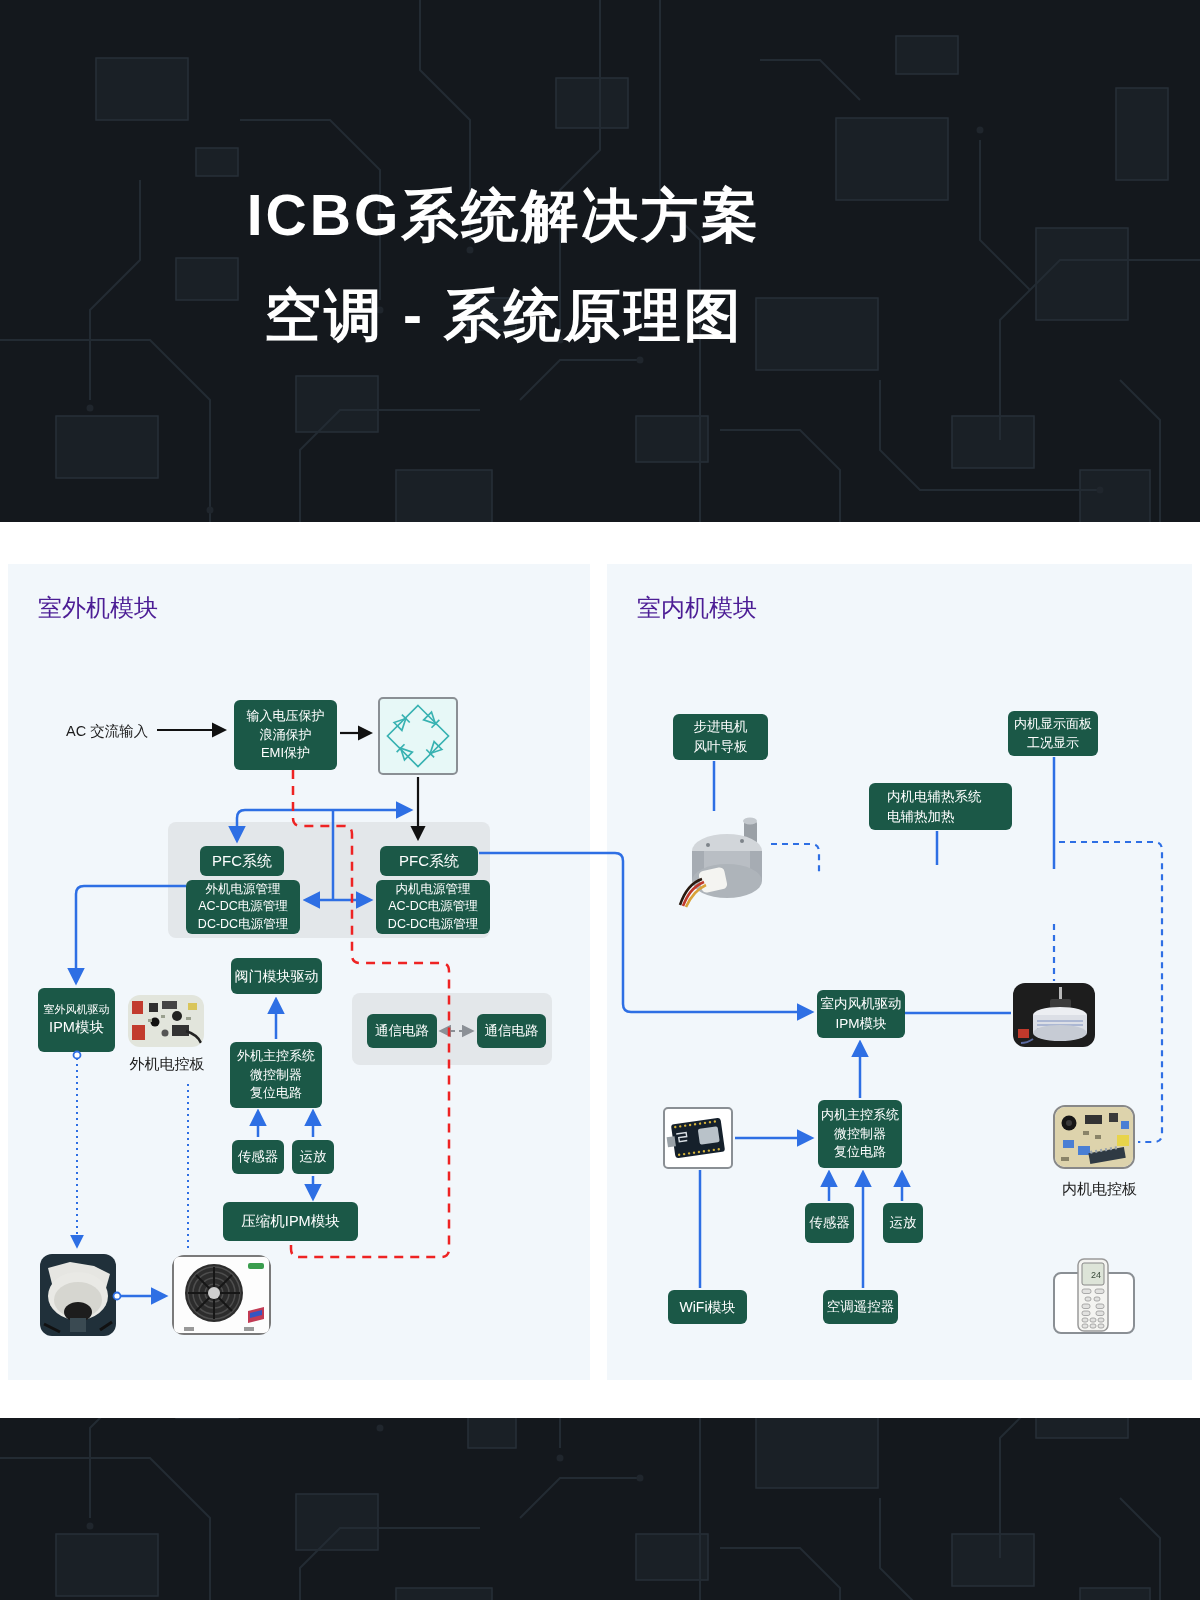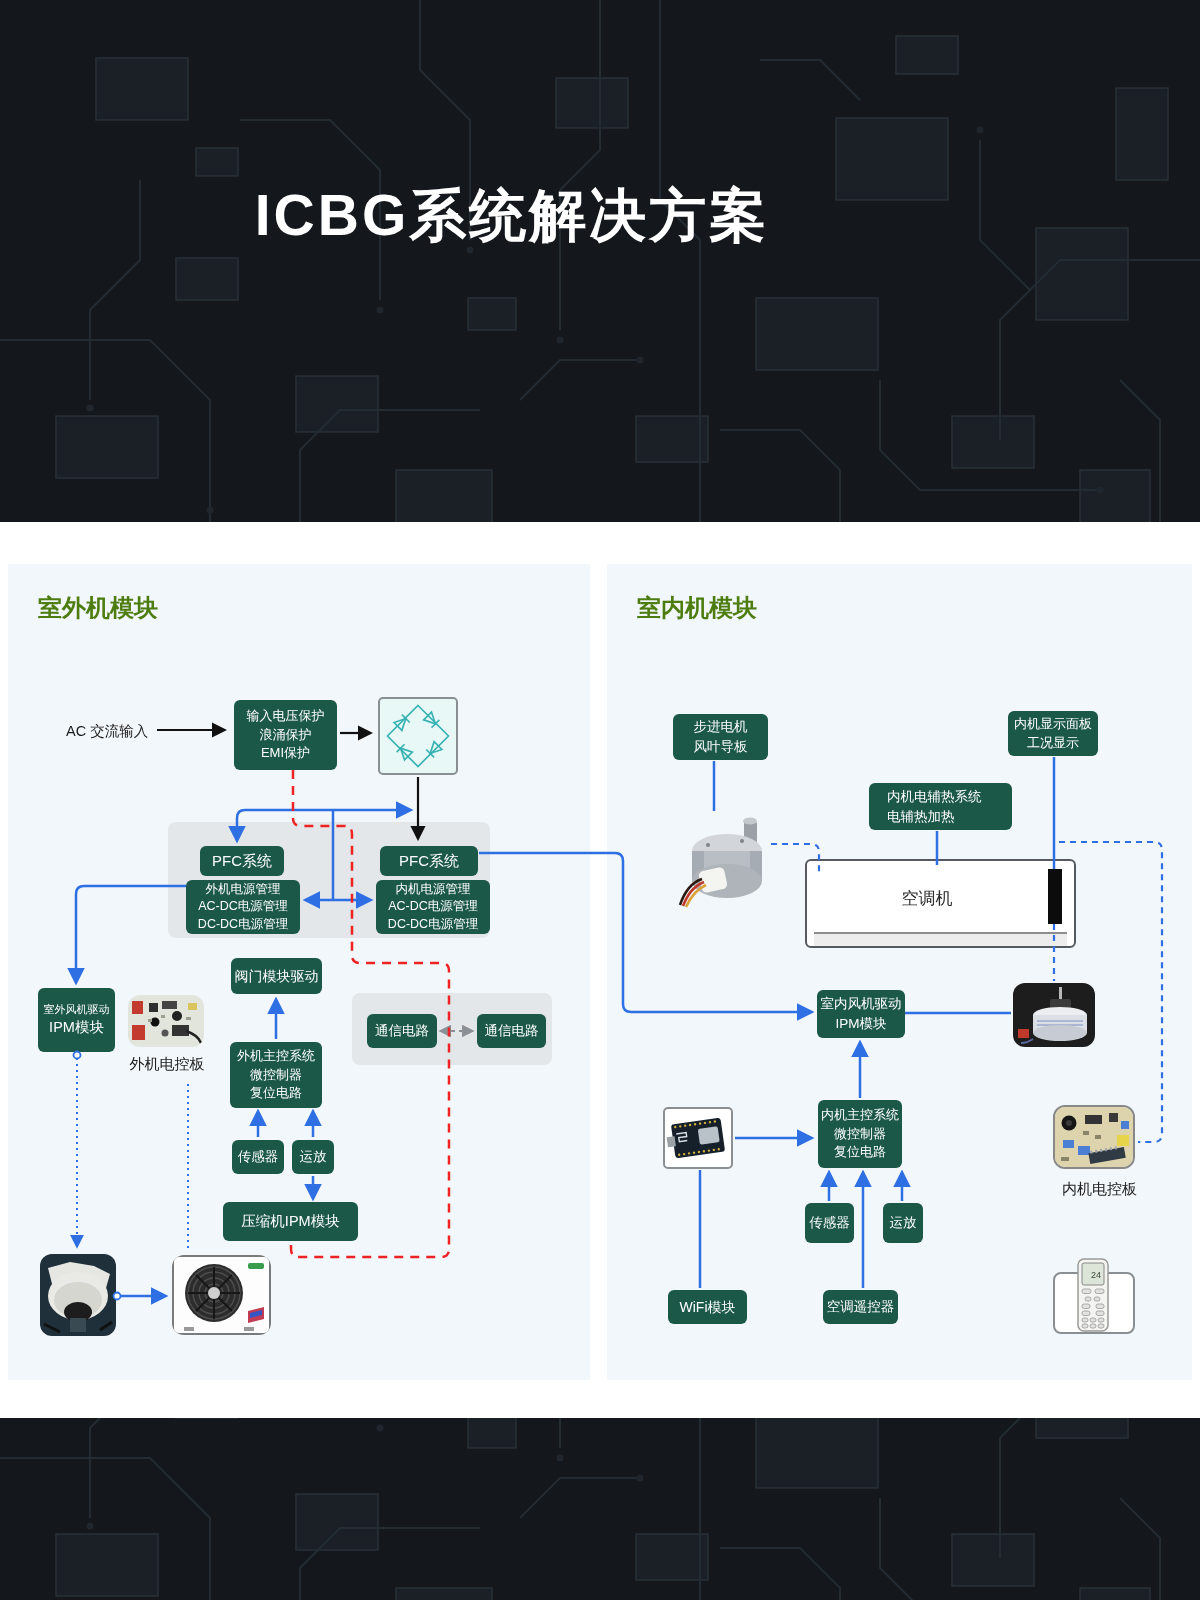--- a/index.html
+++ b/index.html
@@ -2,28 +2,28 @@
 <html><head>
 <meta charset="utf-8">
 <style>
   html,body{margin:0;padding:0;background:#ffffff;}
   body{width:1200px;height:1600px;position:relative;overflow:hidden;
        font-family:"Liberation Sans","DejaVu Sans",sans-serif;}
   
   .dark-band{position:absolute;left:0;width:1200px;background:#14181d;overflow:hidden;}
   #header{top:0;height:522px;}
   #footer{top:1418px;height:182px;}
-  .title-line{position:absolute;left:16px;width:992px;text-align:center;color:#ffffff;
+  .title-line{position:absolute;left:8px;width:992px;text-align:center;color:#ffffff;
               font-size:57px;font-weight:bold;letter-spacing:3px;}
   
   #stage{position:absolute;left:0;top:522px;width:1200px;height:896px;background:#ffffff;}
   .panel{position:absolute;top:42px;height:816px;background:#f2f7fb;}
   #panel-outdoor{left:8px;width:582px;}
   #panel-indoor{left:607px;width:585px;}
-  .section-heading{position:absolute;font-size:24px;font-weight:700;color:#4d7c0f;}
+  .section-heading{position:absolute;font-size:24px;font-weight:400;color:#4c1d95;}
   .plain-label{position:absolute;font-size:14.5px;color:#1c1c1c;white-space:nowrap;}
   .img-caption{position:absolute;font-size:15px;color:#222;white-space:nowrap;text-align:center;}
   
   .gbox{position:absolute;background:#1b5847;color:#fff;border-radius:6px;
         display:flex;flex-direction:column;align-items:center;justify-content:center;
         text-align:center;line-height:1.45;z-index:3;}
   .gbox span{display:block;}
   .gcontainer{position:absolute;background:#e3e7ea;border-radius:8px;z-index:1;}
   
   .wbox{position:absolute;background:#ffffff;border:2px solid #8a8f94;border-radius:5px;
@@ -100,20 +100,21 @@
         <circle cx="380" cy="310" r="3.5"></circle>
           <circle cx="980" cy="130" r="3.5"></circle>
         <circle cx="210" cy="510" r="3.5"></circle>
           <circle cx="640" cy="360" r="3.5"></circle>
         <circle cx="90" cy="408" r="3.5"></circle>
           <circle cx="1100" cy="490" r="3.5"></circle>
       </g>
     </g>
   </svg>
   <div class="title-line" style="top:178px;">ICBG系统解决方案</div>
+  <div class="title-line" style="top:278px;">空调 - 系统原理图</div>
 </div>
 
 <div id="stage">
 
   <div class="panel" id="panel-outdoor"></div>
   <div class="panel" id="panel-indoor"></div>
 
   <div class="section-heading" style="left:38px;top:70px;">室外机模块</div>
   <div class="section-heading" style="left:637px;top:70px;">室内机模块</div>
 
@@ -287,25 +288,20 @@
       <ellipse cx="55" cy="68" rx="35" ry="17" fill="#aeb4ba"></ellipse>
       <circle cx="36" cy="32" r="2" fill="#7e848a"></circle>
         <circle cx="70" cy="28" r="2" fill="#7e848a"></circle>
       <rect x="28" y="56" width="26" height="22" rx="5" fill="#f4f4f1" transform="rotate(-12 41 67)"></rect>
       <path d="M30,66 C18,70 12,80 8,92" stroke="#2a1a10" stroke-width="2.6" fill="none"></path>
       <path d="M32,69 C20,74 15,83 11,93" stroke="#c0392b" stroke-width="2.6" fill="none"></path>
       <path d="M34,72 C23,77 18,85 14,94" stroke="#d9a23a" stroke-width="2.6" fill="none"></path>
     </svg>
   </div>
 
-  <div id="aircon-box">
-    <div id="aircon-label">空调机</div>
-    <div id="aircon-bar"></div>
-    <div id="aircon-strip"></div>
-  </div>
 
   <div class="gbox" style="left:817px;top:468px;width:88px;height:48px;font-size:13.5px;">
     <span>室内风机驱动</span>
     <span>IPM模块</span>
   </div>
 
   <div class="photo" style="left:1013px;top:461px;width:82px;height:64px;">
     <svg width="82" height="64" viewBox="0 0 82 64">
       <rect width="82" height="64" rx="6" fill="#1d1d1d"></rect>
       <rect x="46" y="4" width="3" height="14" fill="#b9b9b9"></rect>

